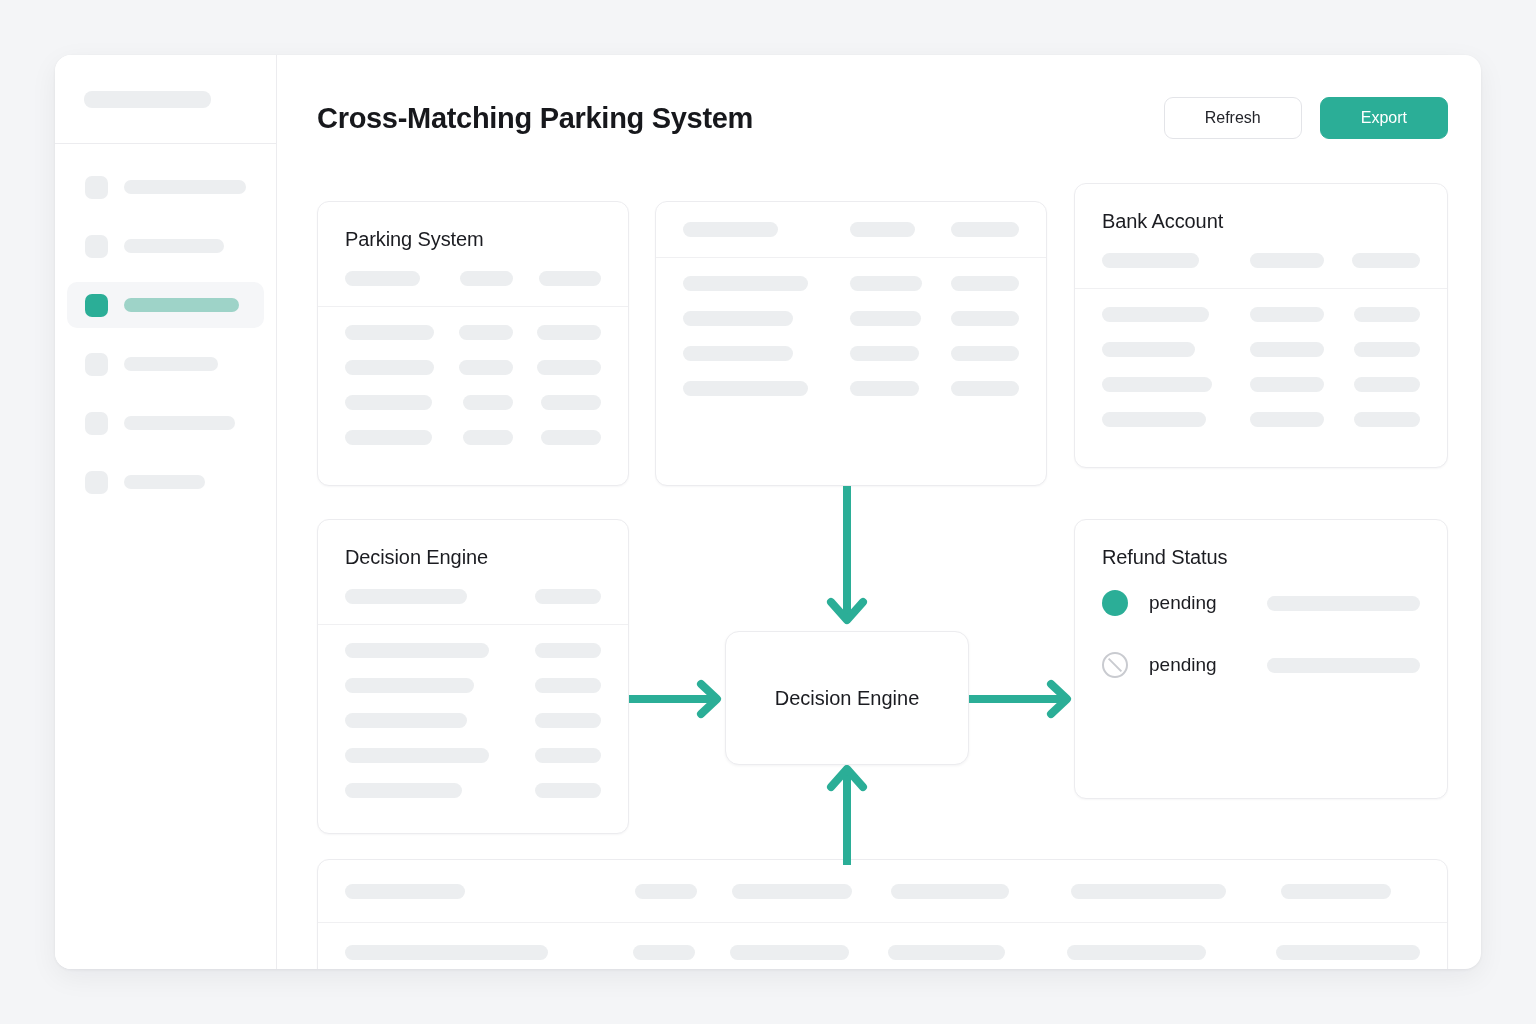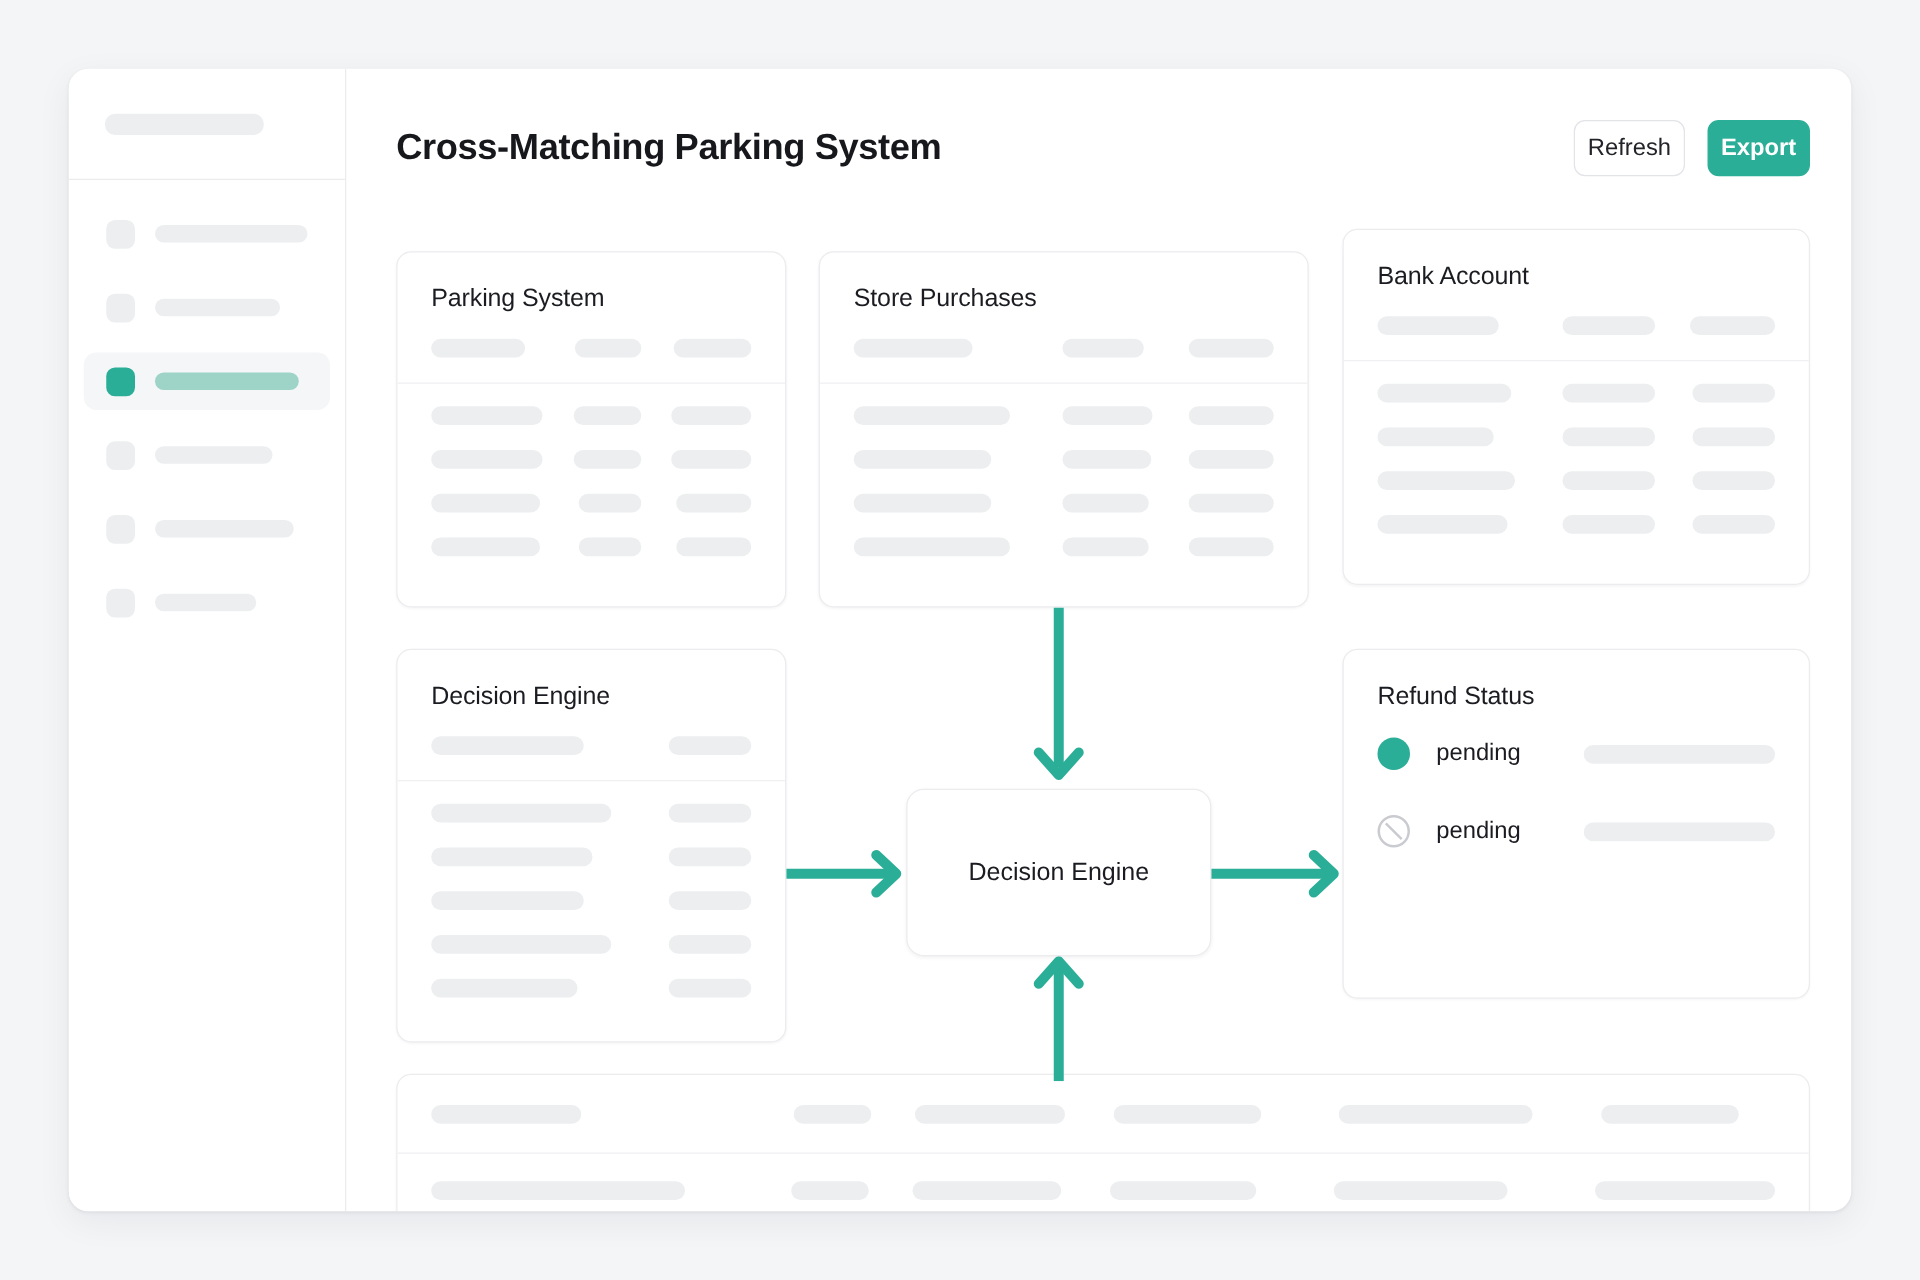--- a/index.html
+++ b/index.html
@@ -87,36 +87,36 @@
   }
   .page-title {
     font-size: 29px;
     font-weight: 700;
     color: #17181c;
     letter-spacing: -.3px;
   }
   .header-actions { display: flex; align-items: center; gap: 18px; }
   .btn {
     font-family: "Liberation Sans", sans-serif;
-    font-size: 19px;
+    font-size: 16px;
     border-radius: 9px;
-    padding: 12px 10px;
+    padding: 12px 40px;
     cursor: pointer;
     line-height: 1;
   }
   .btn-secondary {
     background: #ffffff;
     color: #23242a;
     border: 1px solid #e3e4e8;
   }
   .btn-primary {
     background: #2bae97;
     color: #ffffff;
     border: 1px solid #2bae97;
-    font-weight: 700;
+    font-weight: 400;
   }
 
   
   .canvas { position: relative; width: 1131px; height: 800px; margin-top: 8px; }
 
   .card {
     position: absolute;
     background: #ffffff;
     border: 1px solid #ececef;
     border-radius: 12px;
@@ -280,21 +280,20 @@
           </div>
           <div class="row">
             <span class="cell" style="width:90px"></span>
             <span class="cell" style="width:52px; margin-left:31px"></span>
             <span class="cell" style="width:62px; margin-left:28px"></span>
           </div>
         </div>
       </section>
 
       <section class="card" style="left:338px; top:46px; width:392px; height:285px;">
-        <div class="card-title">Store Purchases</div>
         <div class="card-head">
           <span class="cell" style="width:98px"></span>
           <span class="cell" style="width:66px; margin-left:72px"></span>
           <span class="cell" style="width:70px; margin-left:36px"></span>
         </div>
         <div class="card-body">
           <div class="row">
             <span class="cell" style="width:128px"></span>
             <span class="cell" style="width:73px; margin-left:42px"></span>
             <span class="cell" style="width:70px; margin-left:29px"></span>

